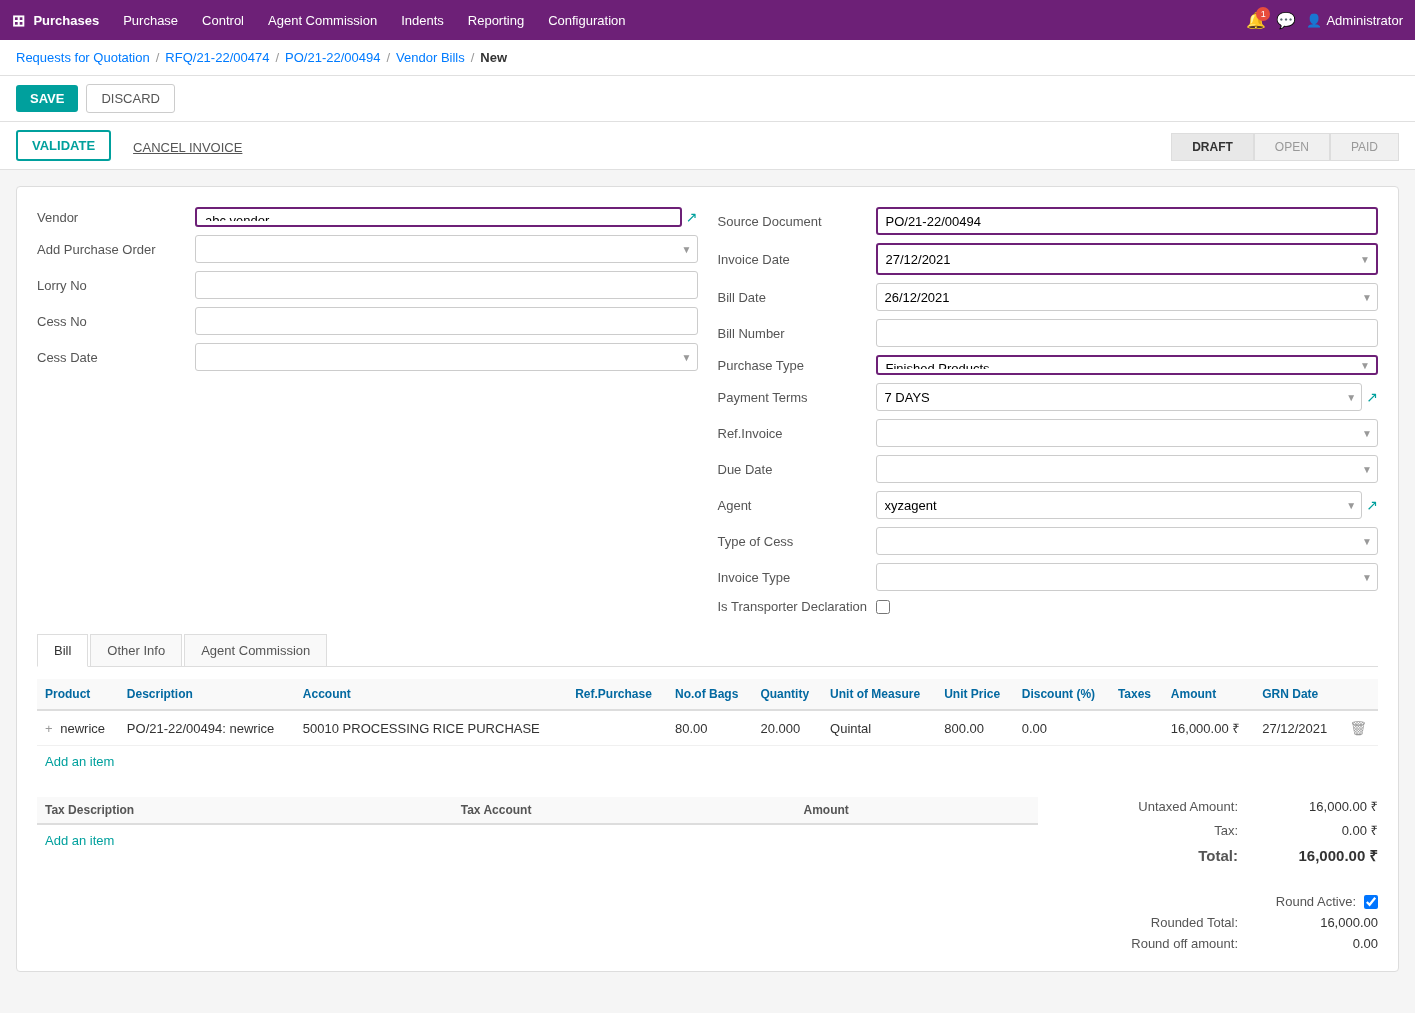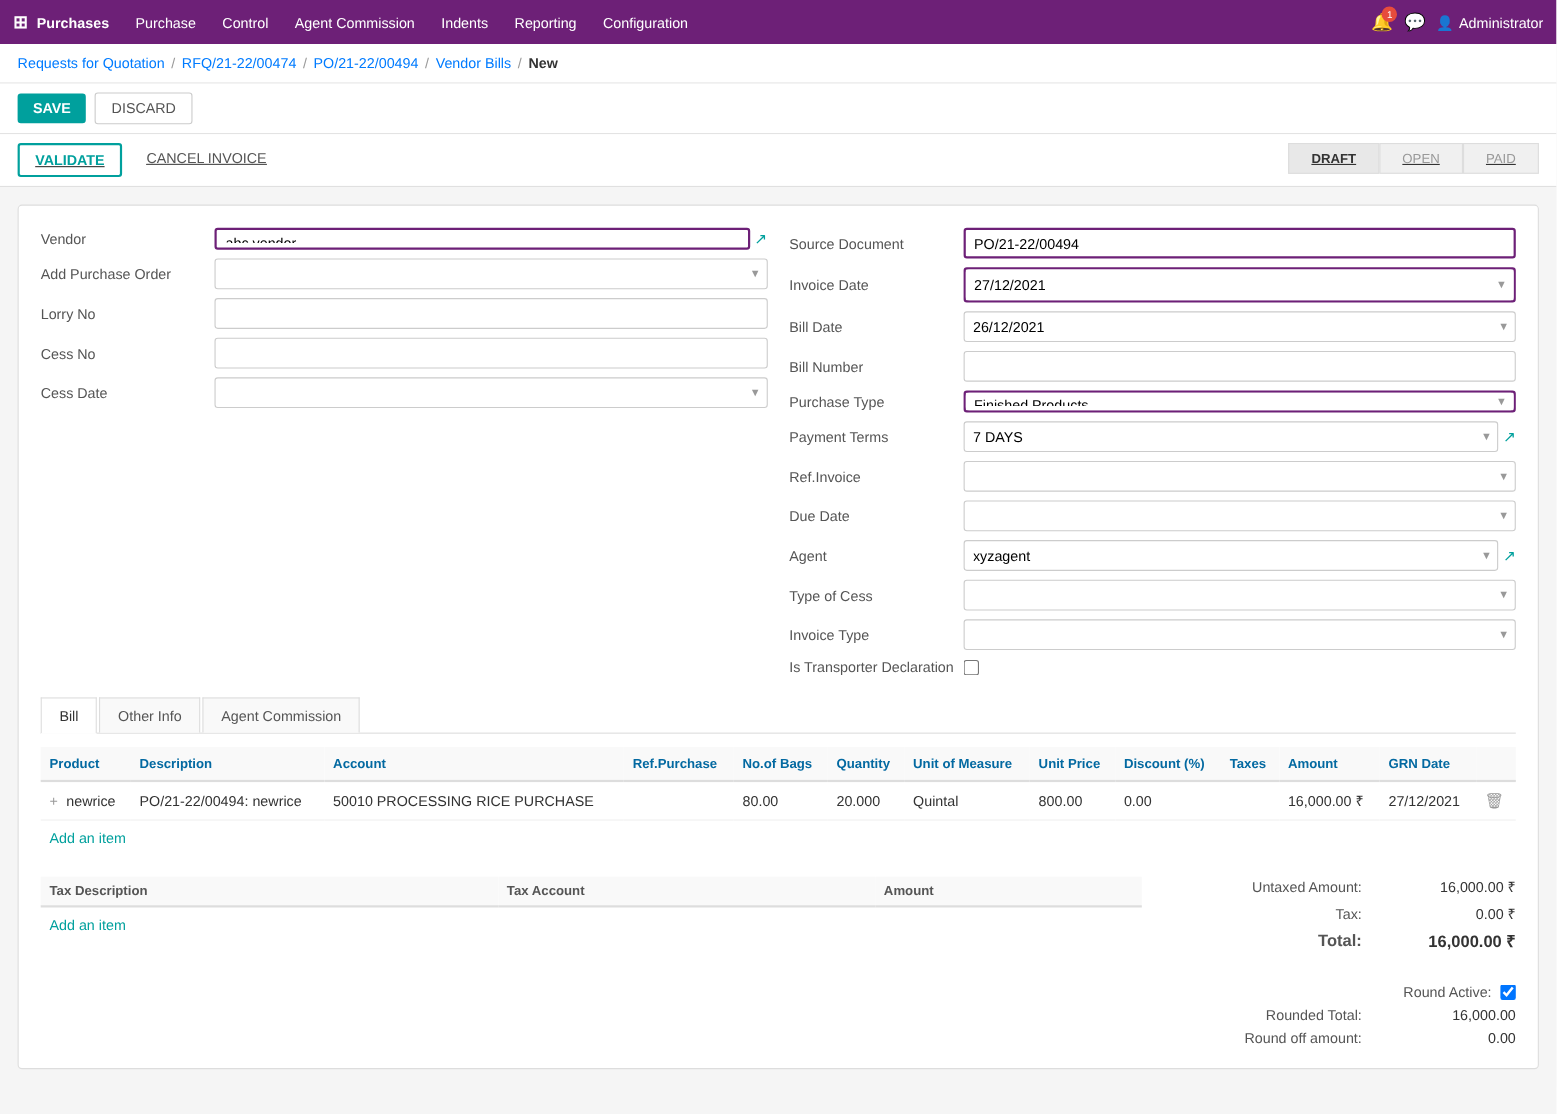--- a/index.html
+++ b/index.html
@@ -65,24 +65,23 @@
       border-radius: 3px;
       cursor: pointer;
       font-size: 13px;
     }
 
     
     .status-bar {
       background: white;
       padding: 8px 16px;
       display: flex;
-      align-items: flex-start;
+      align-items: flex-end;
       gap: 8px;
       border-bottom: 1px solid #e0e0e0;
-      text-decoration: underline;
     }
     .btn-validate {
       background: white;
       color: #00a09d;
       border: 2px solid #00a09d;
       padding: 6px 14px;
       border-radius: 3px;
       cursor: pointer;
       font-size: 13px;
       font-weight: bold;

